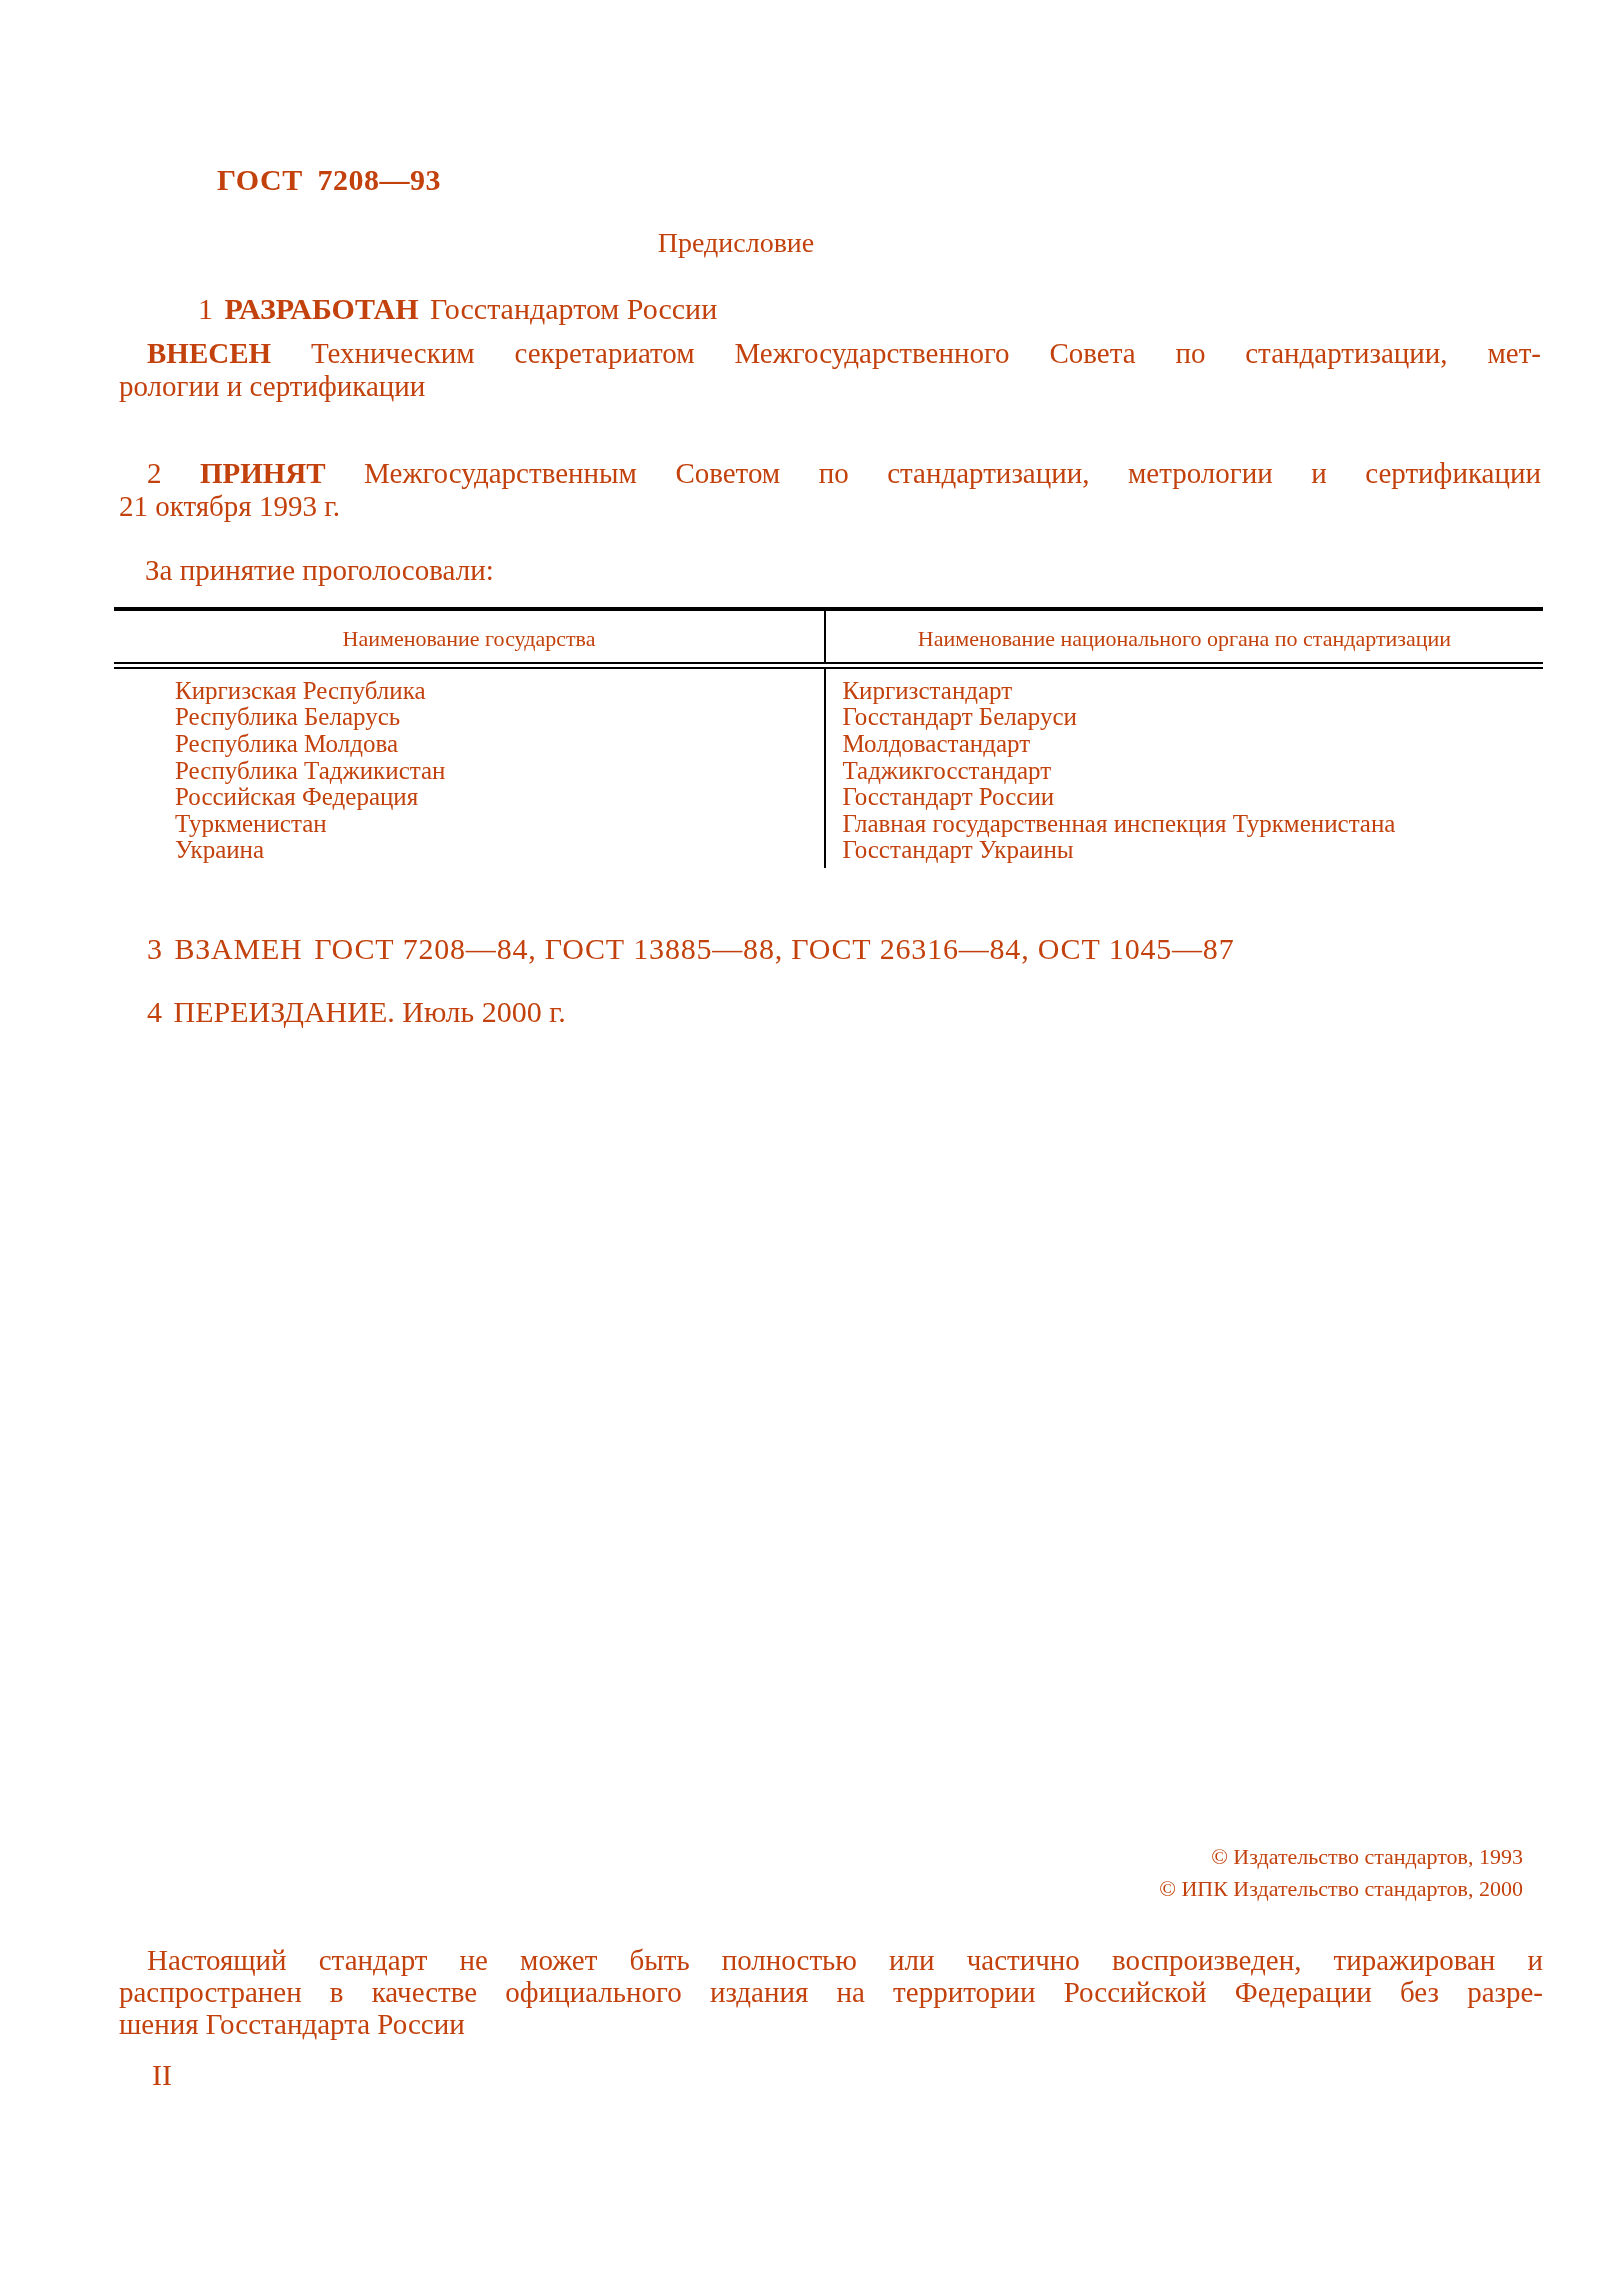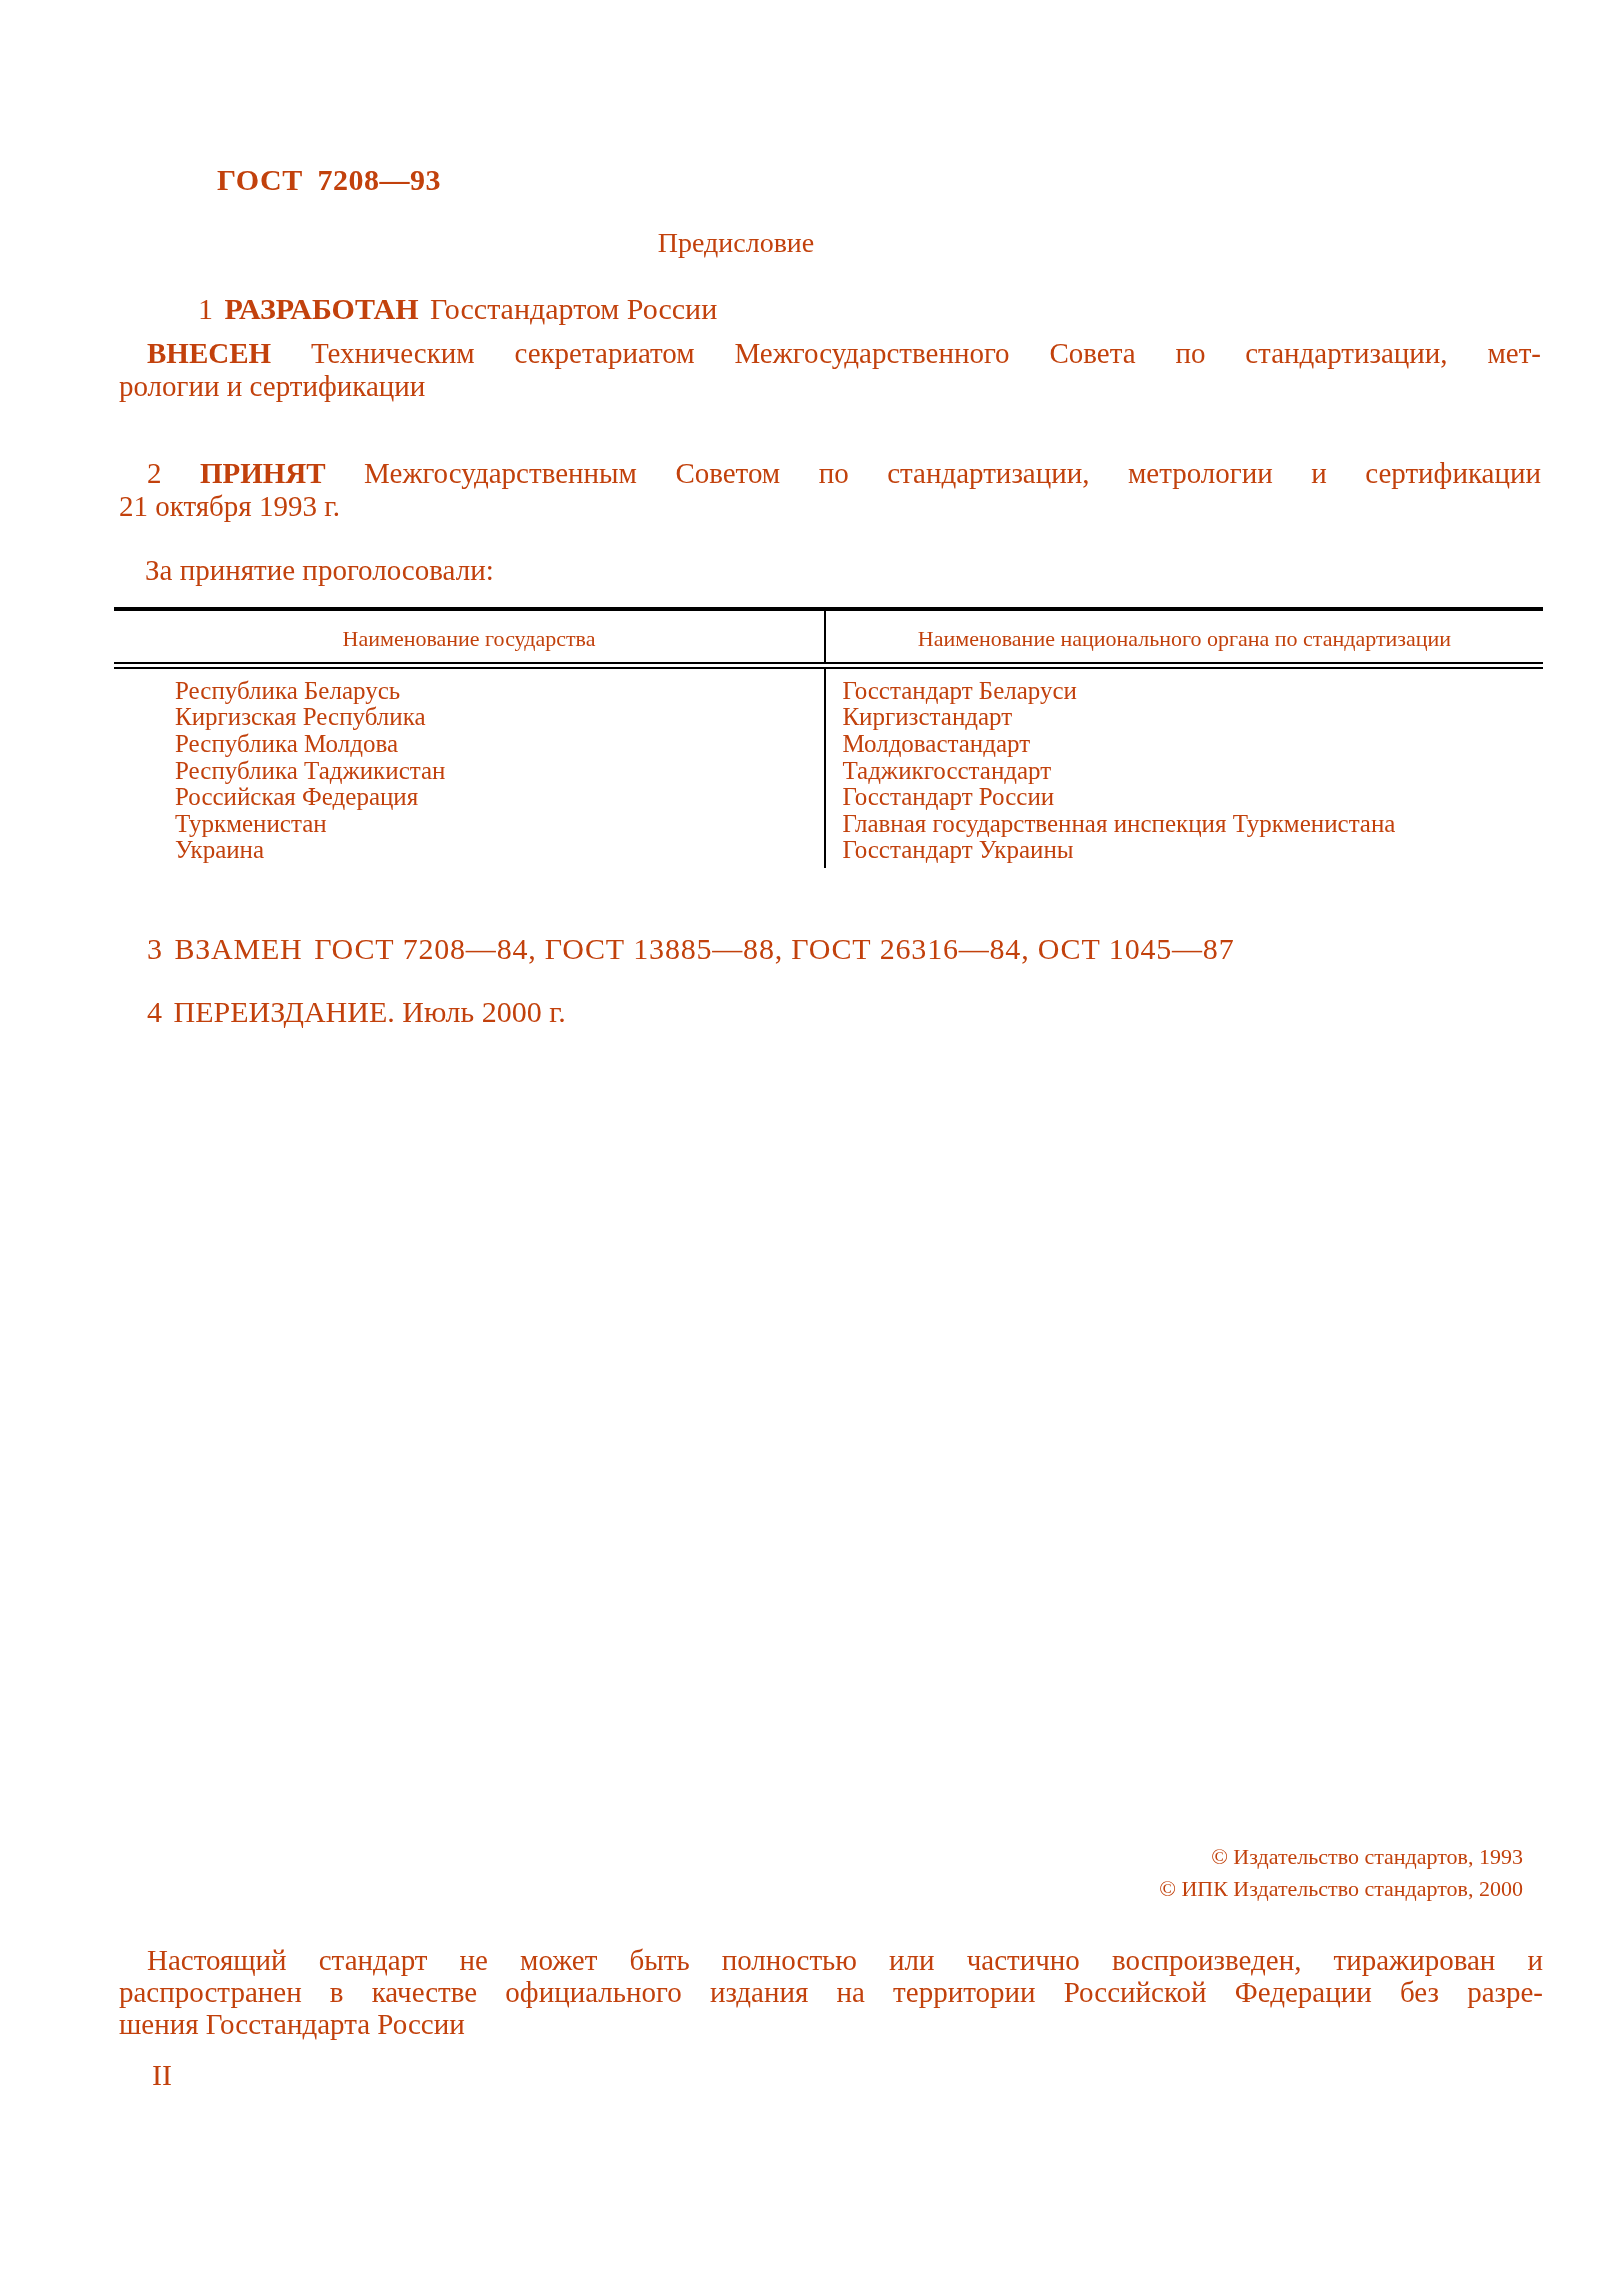--- a/index.html
+++ b/index.html
@@ -172,26 +172,26 @@
 
   <div class="vote-intro">За принятие проголосовали:</div>
 
   <div class="gost-table">
     <div class="t-head">
       <div class="th th-left">Наименование государства</div>
       <div class="th th-right">Наименование национального органа по стандартизации</div>
     </div>
     <div class="t-body">
       <div class="t-row">
+        <div class="td td-left">Киргизская Республика</div>
+        <div class="td td-right">Киргизстандарт</div>
+      </div>
+      <div class="t-row">
         <div class="td td-left">Республика Беларусь</div>
         <div class="td td-right">Госстандарт Беларуси</div>
-      </div>
-      <div class="t-row">
-        <div class="td td-left">Киргизская Республика</div>
-        <div class="td td-right">Киргизстандарт</div>
       </div>
       <div class="t-row">
         <div class="td td-left">Республика Молдова</div>
         <div class="td td-right">Молдовастандарт</div>
       </div>
       <div class="t-row">
         <div class="td td-left">Республика Таджикистан</div>
         <div class="td td-right">Таджикгосстандарт</div>
       </div>
       <div class="t-row">

